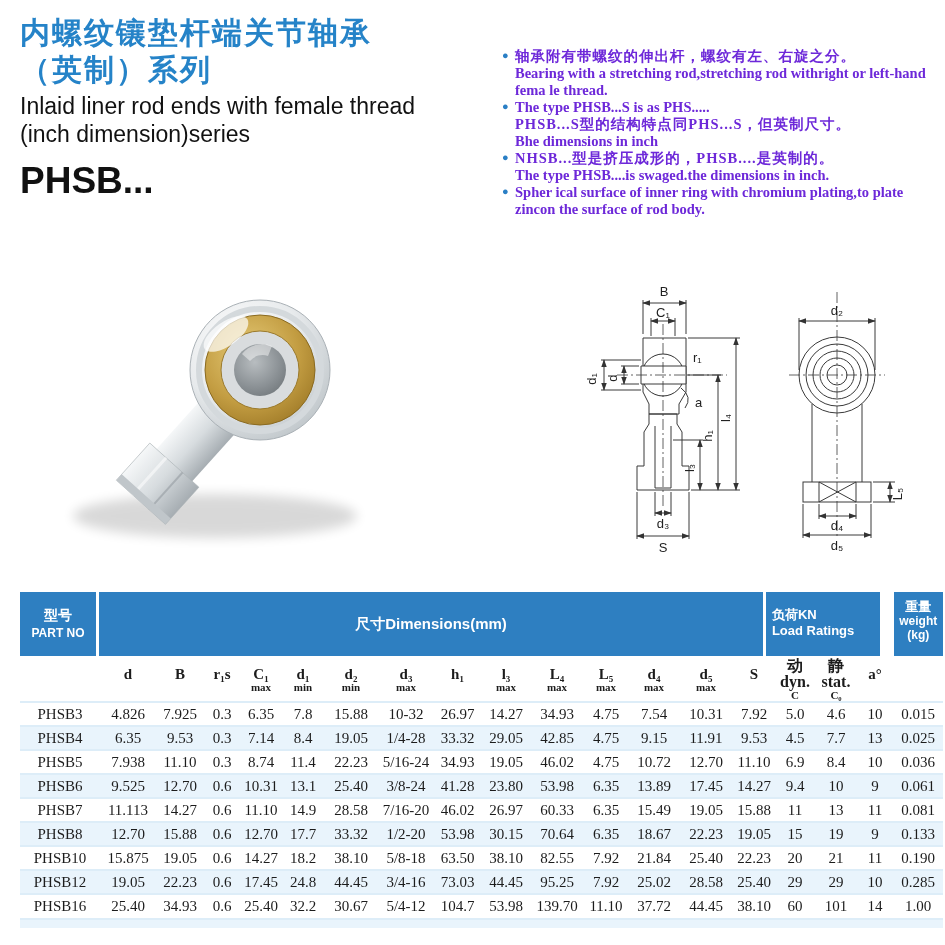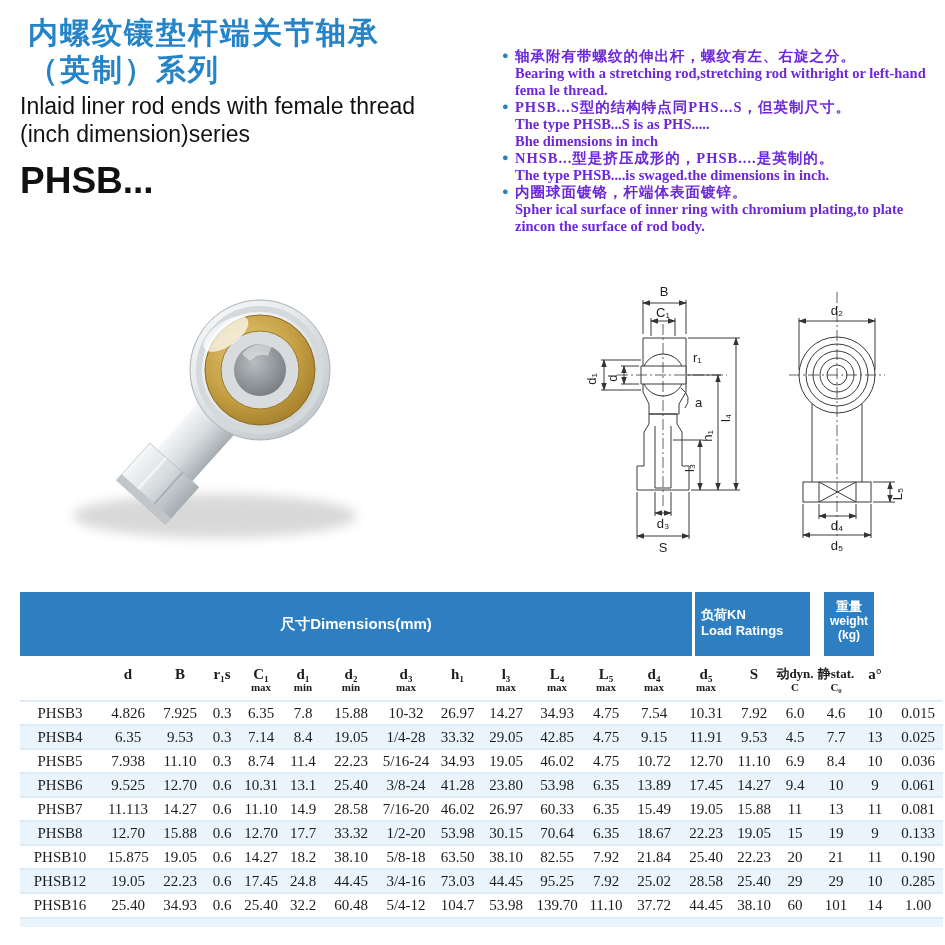--- a/index.html
+++ b/index.html
@@ -1,20 +1,20 @@
 <!DOCTYPE html>
 <html><head>
 <meta charset="utf-8">
 <style>
   html,body{margin:0;padding:0}
   body{width:945px;height:945px;position:relative;background:#fff;overflow:hidden;
        font-family:"Liberation Sans",sans-serif;color:#1a1a1a}
 
   
-  .title-zh{position:absolute;left:28px;top:14px;font-size:30px;font-weight:bold;
+  .title-zh{position:absolute;left:20px;top:14px;font-size:30px;font-weight:bold;
             color:#2583c8;line-height:37px;letter-spacing:2px;white-space:pre}
   .title-en{position:absolute;left:20px;top:92px;font-size:23px;font-weight:normal;
             color:#111;line-height:28px;white-space:pre}
   .series{position:absolute;left:20px;top:160px;font-size:37px;font-weight:bold;color:#111}
 
   
   .notes{position:absolute;left:502px;top:48px;width:442px}
   .note{position:relative;padding-left:13px}
   .note .bullet{position:absolute;left:0;top:1px;color:#2a7fc5;font-size:11px}
   .nline{font-family:Liberation Serif, serif;font-weight:bold;font-size:14.5px;
@@ -40,21 +40,21 @@
   .hc.load{width:115px;margin-right:14px;font-size:13px;line-height:16px;padding:15px 0 0 6px}
   .hc.wt{width:50px;font-size:12px;line-height:14px;text-align:center;padding-top:8px}
   .hc.wt .w-zh{font-size:13px}
 
   table{border-collapse:collapse;width:923px;table-layout:fixed;
         font-family:"Liberation Serif",serif;color:#1c1c1c}
   th,td{padding:0;text-align:center;font-weight:normal;overflow:hidden}
   #subheader-row th{height:42px;vertical-align:middle;font-weight:bold}
   .ch-main{font-size:15px;line-height:16px}
   .ch-sub{font-size:11px;line-height:11px;min-height:11px}
-  #subheader-row th.sm .ch-main{font-size:13px}
+  #subheader-row th.sm .ch-main{font-size:16px}
   tbody tr{height:24px;border-top:2px solid #ddedf8}
   tbody tr:nth-child(even){background:#e9f4fc}
   tbody td{font-size:15px}
   .bottom-strip{height:8px;background:#e9f4fc;border-top:2px solid #ddedf8}
 </style>
 </head>
 <body>
 
 <div class="title-zh">内螺纹镶垫杆端关节轴承
 （英制）系列</div>
@@ -64,32 +64,31 @@
 
 <div class="notes">
   <div class="note">
     <span class="bullet">●</span>
     <div class="nline zh">轴承附有带螺纹的伸出杆，螺纹有左、右旋之分。</div>
     <div class="nline">Bearing with a stretching rod,stretching rod withright or left-hand</div>
     <div class="nline">fema le thread.</div>
   </div>
   <div class="note">
     <span class="bullet">●</span>
+    <div class="nline">The type PHSB...S is as PHS.....</div>
     <div class="nline zh">PHSB...S型的结构特点同PHS...S，但英制尺寸。</div>
-    <div class="nline">The type PHSB...S is as PHS.....</div>
     <div class="nline">Bhe dimensions in inch</div>
   </div>
   <div class="note">
     <span class="bullet">●</span>
     <div class="nline zh">NHSB...型是挤压成形的，PHSB....是英制的。</div>
     <div class="nline">The type PHSB....is swaged.the dimensions in inch.</div>
   </div>
   <div class="note">
     <span class="bullet">●</span>
-    <div class="nline zh">内圈球面镀铬，杆端体表面镀锌。</div>
     <div class="nline">Spher ical surface of inner ring with chromium plating,to plate</div>
     <div class="nline">zincon the surface of rod body.</div>
   </div>
 </div>
 
 <svg class="photo" width="350" height="260" viewBox="0 0 350 260">
   <defs>
     <radialGradient id="sg" cx="35%" cy="30%" r="80%">
       <stop offset="0%" stop-color="#fdfdfd"></stop>
         <stop offset="55%" stop-color="#e7eaec"></stop>
@@ -239,20 +238,24 @@
 
     <line class="dln" x1="228" y1="228" x2="228" y2="262"></line>
       <line class="dln" x1="296" y1="228" x2="296" y2="262"></line>
     <line class="dln" x1="228" y1="259" x2="296" y2="259" marker-start="url(#ar)" marker-end="url(#ar)"></line>
     <text class="dm-label" x="262" y="274" text-anchor="middle">d₅</text>
   </g>
 </svg>
 
 <div class="table-wrap">
   <div class="thead">
+    <div class="hc part">
+      <span>型号</span>
+      <span class="p-en">PART NO</span>
+    </div>
     <div class="hc dims">
       <span>尺寸Dimensions(mm)</span>
     </div>
     <div class="hc load">
       <div>负荷KN</div>
       <div>Load Ratings</div>
     </div>
     <div class="hc wt">
       <div class="w-zh">重量</div>
       <div>weight</div>
@@ -365,21 +368,21 @@
           <td>7.8</td>
           <td>15.88</td>
           <td>10-32</td>
           <td>26.97</td>
           <td>14.27</td>
           <td>34.93</td>
           <td>4.75</td>
           <td>7.54</td>
           <td>10.31</td>
           <td>7.92</td>
-          <td>6.0</td>
+          <td>5.0</td>
           <td>4.6</td>
           <td>10</td>
           <td>0.015</td>
         </tr>
         <tr>
           <td>PHSB4</td>
           <td>6.35</td>
           <td>9.53</td>
           <td>0.3</td>
           <td>7.14</td>
@@ -524,21 +527,21 @@
           <td>10</td>
           <td>0.285</td>
         </tr>
         <tr>
           <td>PHSB16</td>
           <td>25.40</td>
           <td>34.93</td>
           <td>0.6</td>
           <td>25.40</td>
           <td>32.2</td>
-          <td>60.48</td>
+          <td>30.67</td>
           <td>5/4-12</td>
           <td>104.7</td>
           <td>53.98</td>
           <td>139.70</td>
           <td>11.10</td>
           <td>37.72</td>
           <td>44.45</td>
           <td>38.10</td>
           <td>60</td>
           <td>101</td>

